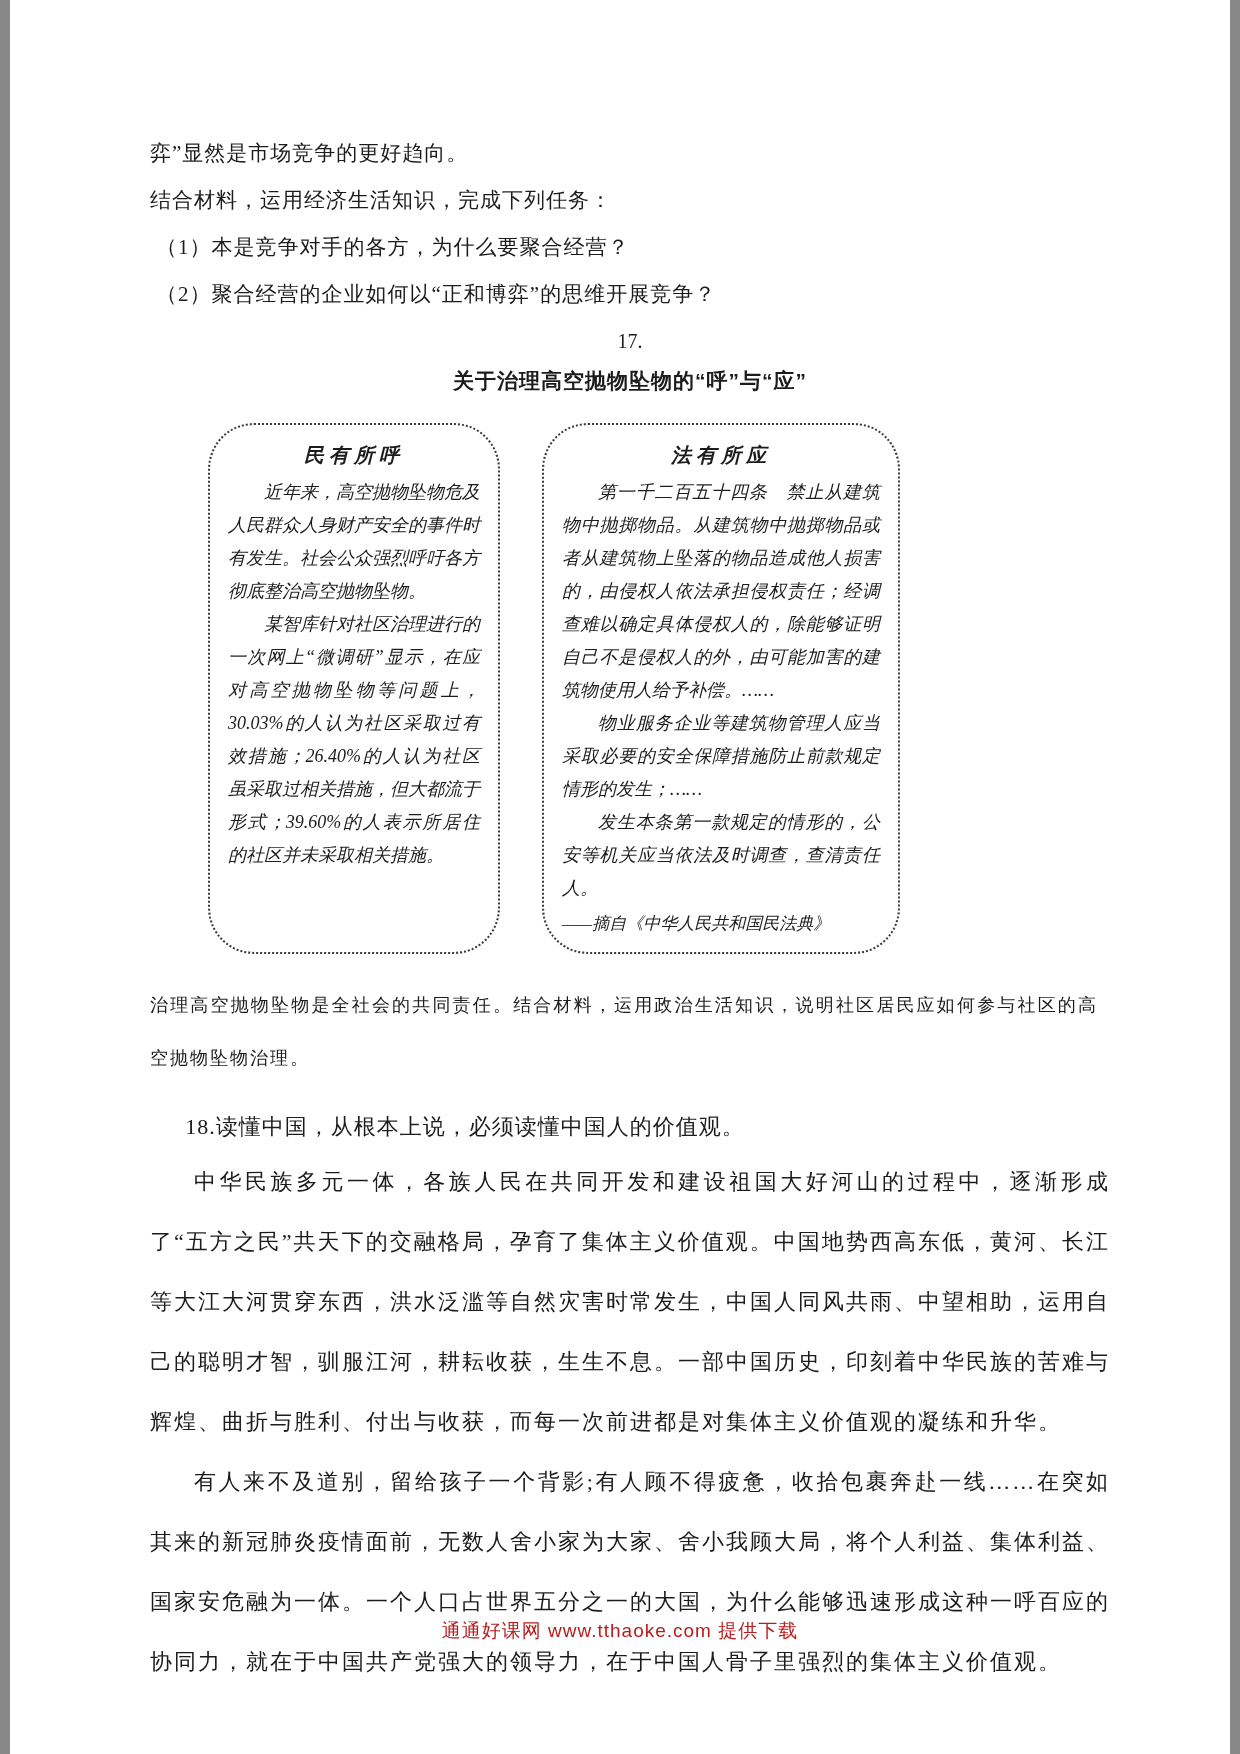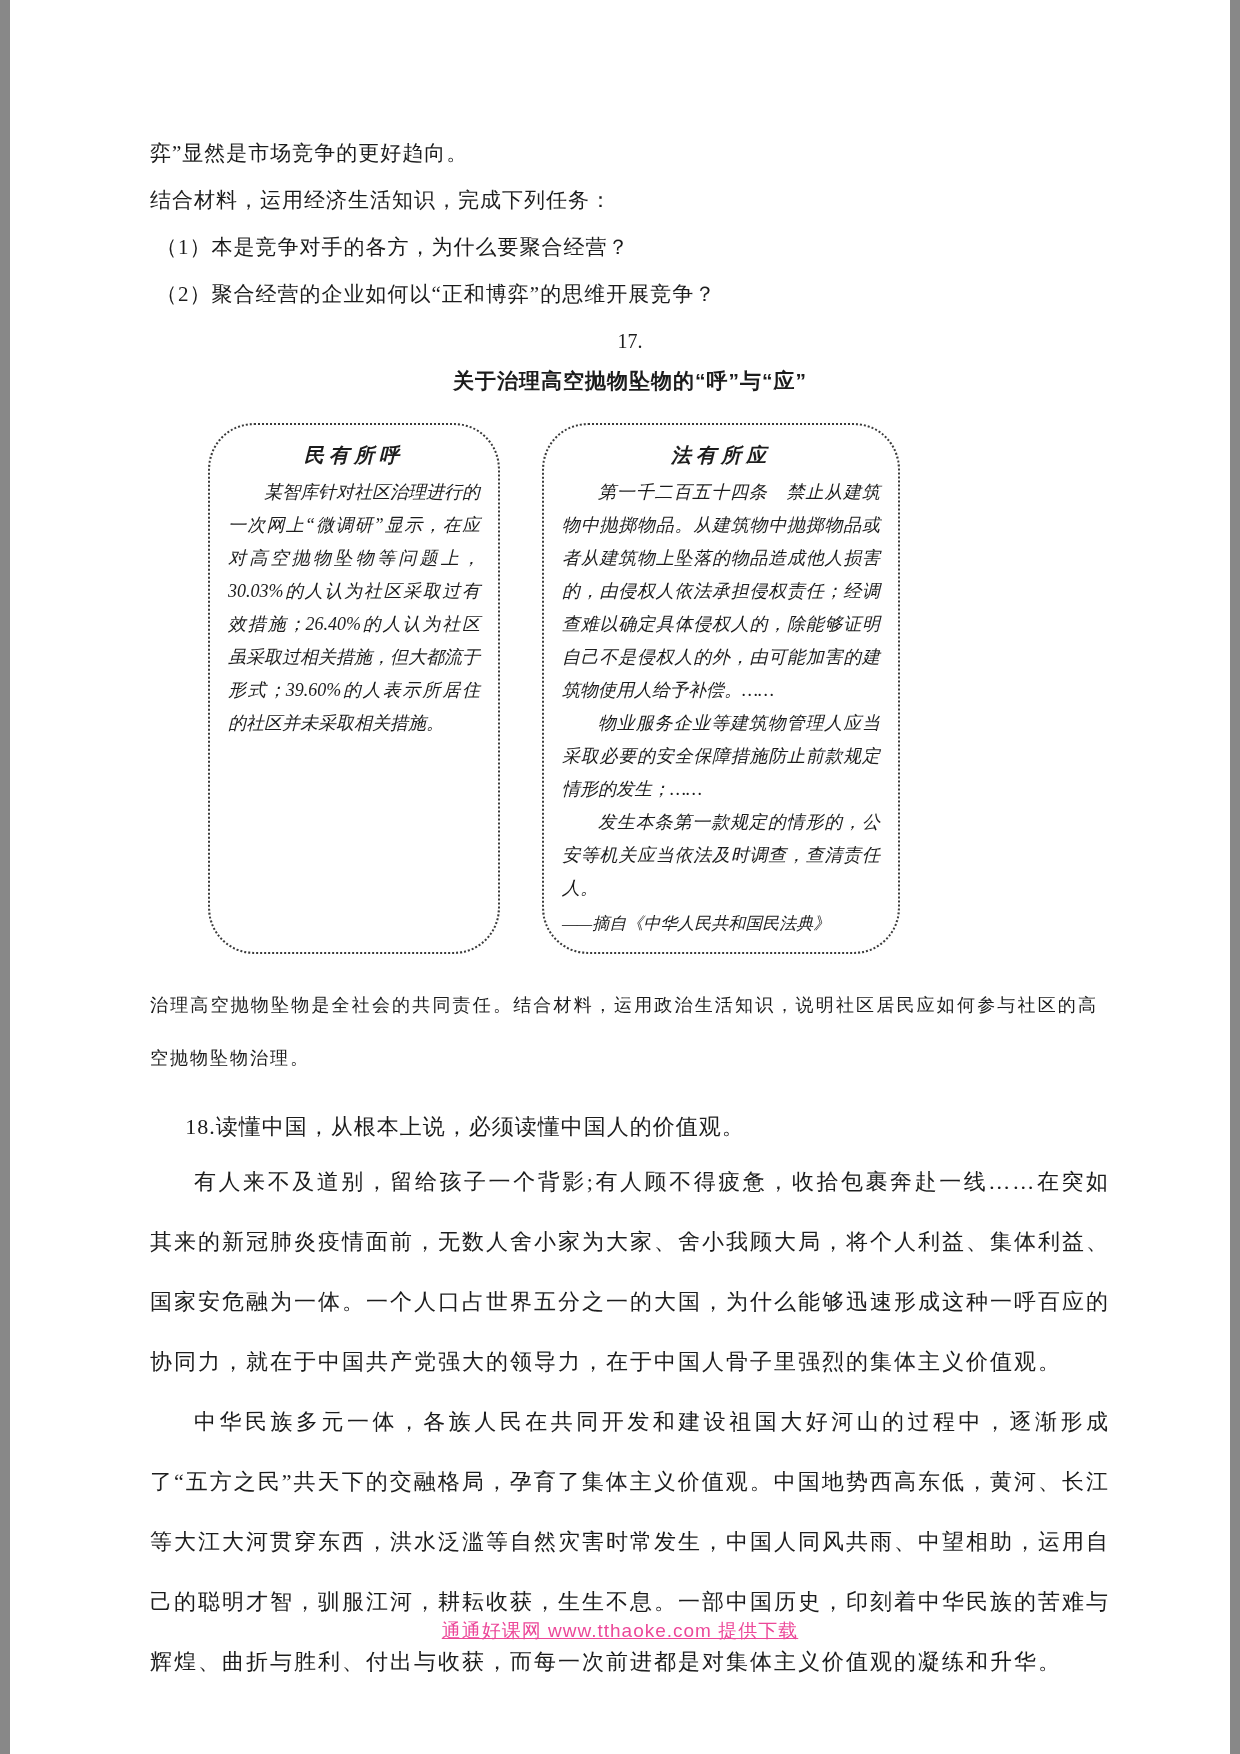--- a/index.html
+++ b/index.html
@@ -137,33 +137,34 @@
       <p class="numbered">（1）本是竞争对手的各方，为什么要聚合经营？</p>
       <p class="numbered">（2）聚合经营的企业如何以“正和博弈”的思维开展竞争？</p>
     </div>
 
     <div class="q17-number">17.</div>
     <div class="q17-title">关于治理高空抛物坠物的“呼”与“应”</div>
 
     <div class="boxes">
       <div class="box box-left">
         <div class="box-title">民有所呼</div>
+        <p>近年来，高空抛物坠物危及人民群众人身财产安全的事件时有发生。社会公众强烈呼吁各方彻底整治高空抛物坠物。</p>
         <p>某智库针对社区治理进行的一次网上“微调研”显示，在应对高空抛物坠物等问题上，30.03%的人认为社区采取过有效措施；26.40%的人认为社区虽采取过相关措施，但大都流于形式；39.60%的人表示所居住的社区并未采取相关措施。</p>
       </div>
       <div class="box box-right">
         <div class="box-title">法有所应</div>
         <p>第一千二百五十四条　禁止从建筑物中抛掷物品。从建筑物中抛掷物品或者从建筑物上坠落的物品造成他人损害的，由侵权人依法承担侵权责任；经调查难以确定具体侵权人的，除能够证明自己不是侵权人的外，由可能加害的建筑物使用人给予补偿。……</p>
         <p>物业服务企业等建筑物管理人应当采取必要的安全保障措施防止前款规定情形的发生；……</p>
         <p>发生本条第一款规定的情形的，公安等机关应当依法及时调查，查清责任人。</p>
         <p class="box-source">——摘自《中华人民共和国民法典》</p>
       </div>
     </div>
 
     <p class="q17-question">治理高空抛物坠物是全社会的共同责任。结合材料，运用政治生活知识，说明社区居民应如何参与社区的高空抛物坠物治理。</p>
 
     <p class="q18-lead">18.读懂中国，从根本上说，必须读懂中国人的价值观。</p>
+    <p class="q18-para">中华民族多元一体，各族人民在共同开发和建设祖国大好河山的过程中，逐渐形成了“五方之民”共天下的交融格局，孕育了集体主义价值观。中国地势西高东低，黄河、长江等大江大河贯穿东西，洪水泛滥等自然灾害时常发生，中国人同风共雨、中望相助，运用自己的聪明才智，驯服江河，耕耘收获，生生不息。一部中国历史，印刻着中华民族的苦难与辉煌、曲折与胜利、付出与收获，而每一次前进都是对集体主义价值观的凝练和升华。</p>
     <p class="q18-para">有人来不及道别，留给孩子一个背影;有人顾不得疲惫，收拾包裹奔赴一线……在突如其来的新冠肺炎疫情面前，无数人舍小家为大家、舍小我顾大局，将个人利益、集体利益、国家安危融为一体。一个人口占世界五分之一的大国，为什么能够迅速形成这种一呼百应的协同力，就在于中国共产党强大的领导力，在于中国人骨子里强烈的集体主义价值观。</p>
-    <p class="q18-para">中华民族多元一体，各族人民在共同开发和建设祖国大好河山的过程中，逐渐形成了“五方之民”共天下的交融格局，孕育了集体主义价值观。中国地势西高东低，黄河、长江等大江大河贯穿东西，洪水泛滥等自然灾害时常发生，中国人同风共雨、中望相助，运用自己的聪明才智，驯服江河，耕耘收获，生生不息。一部中国历史，印刻着中华民族的苦难与辉煌、曲折与胜利、付出与收获，而每一次前进都是对集体主义价值观的凝练和升华。</p>
 
   </div>
 
-  <div class="footer" style="color: #ec4899; text-decoration: underline;">通通好课网  www.tthaoke.com  提供下载</div>
+  <div class="footer" style="color: #b91c1c;">通通好课网  www.tthaoke.com  提供下载</div>
 </div>
 
 </body></html>

